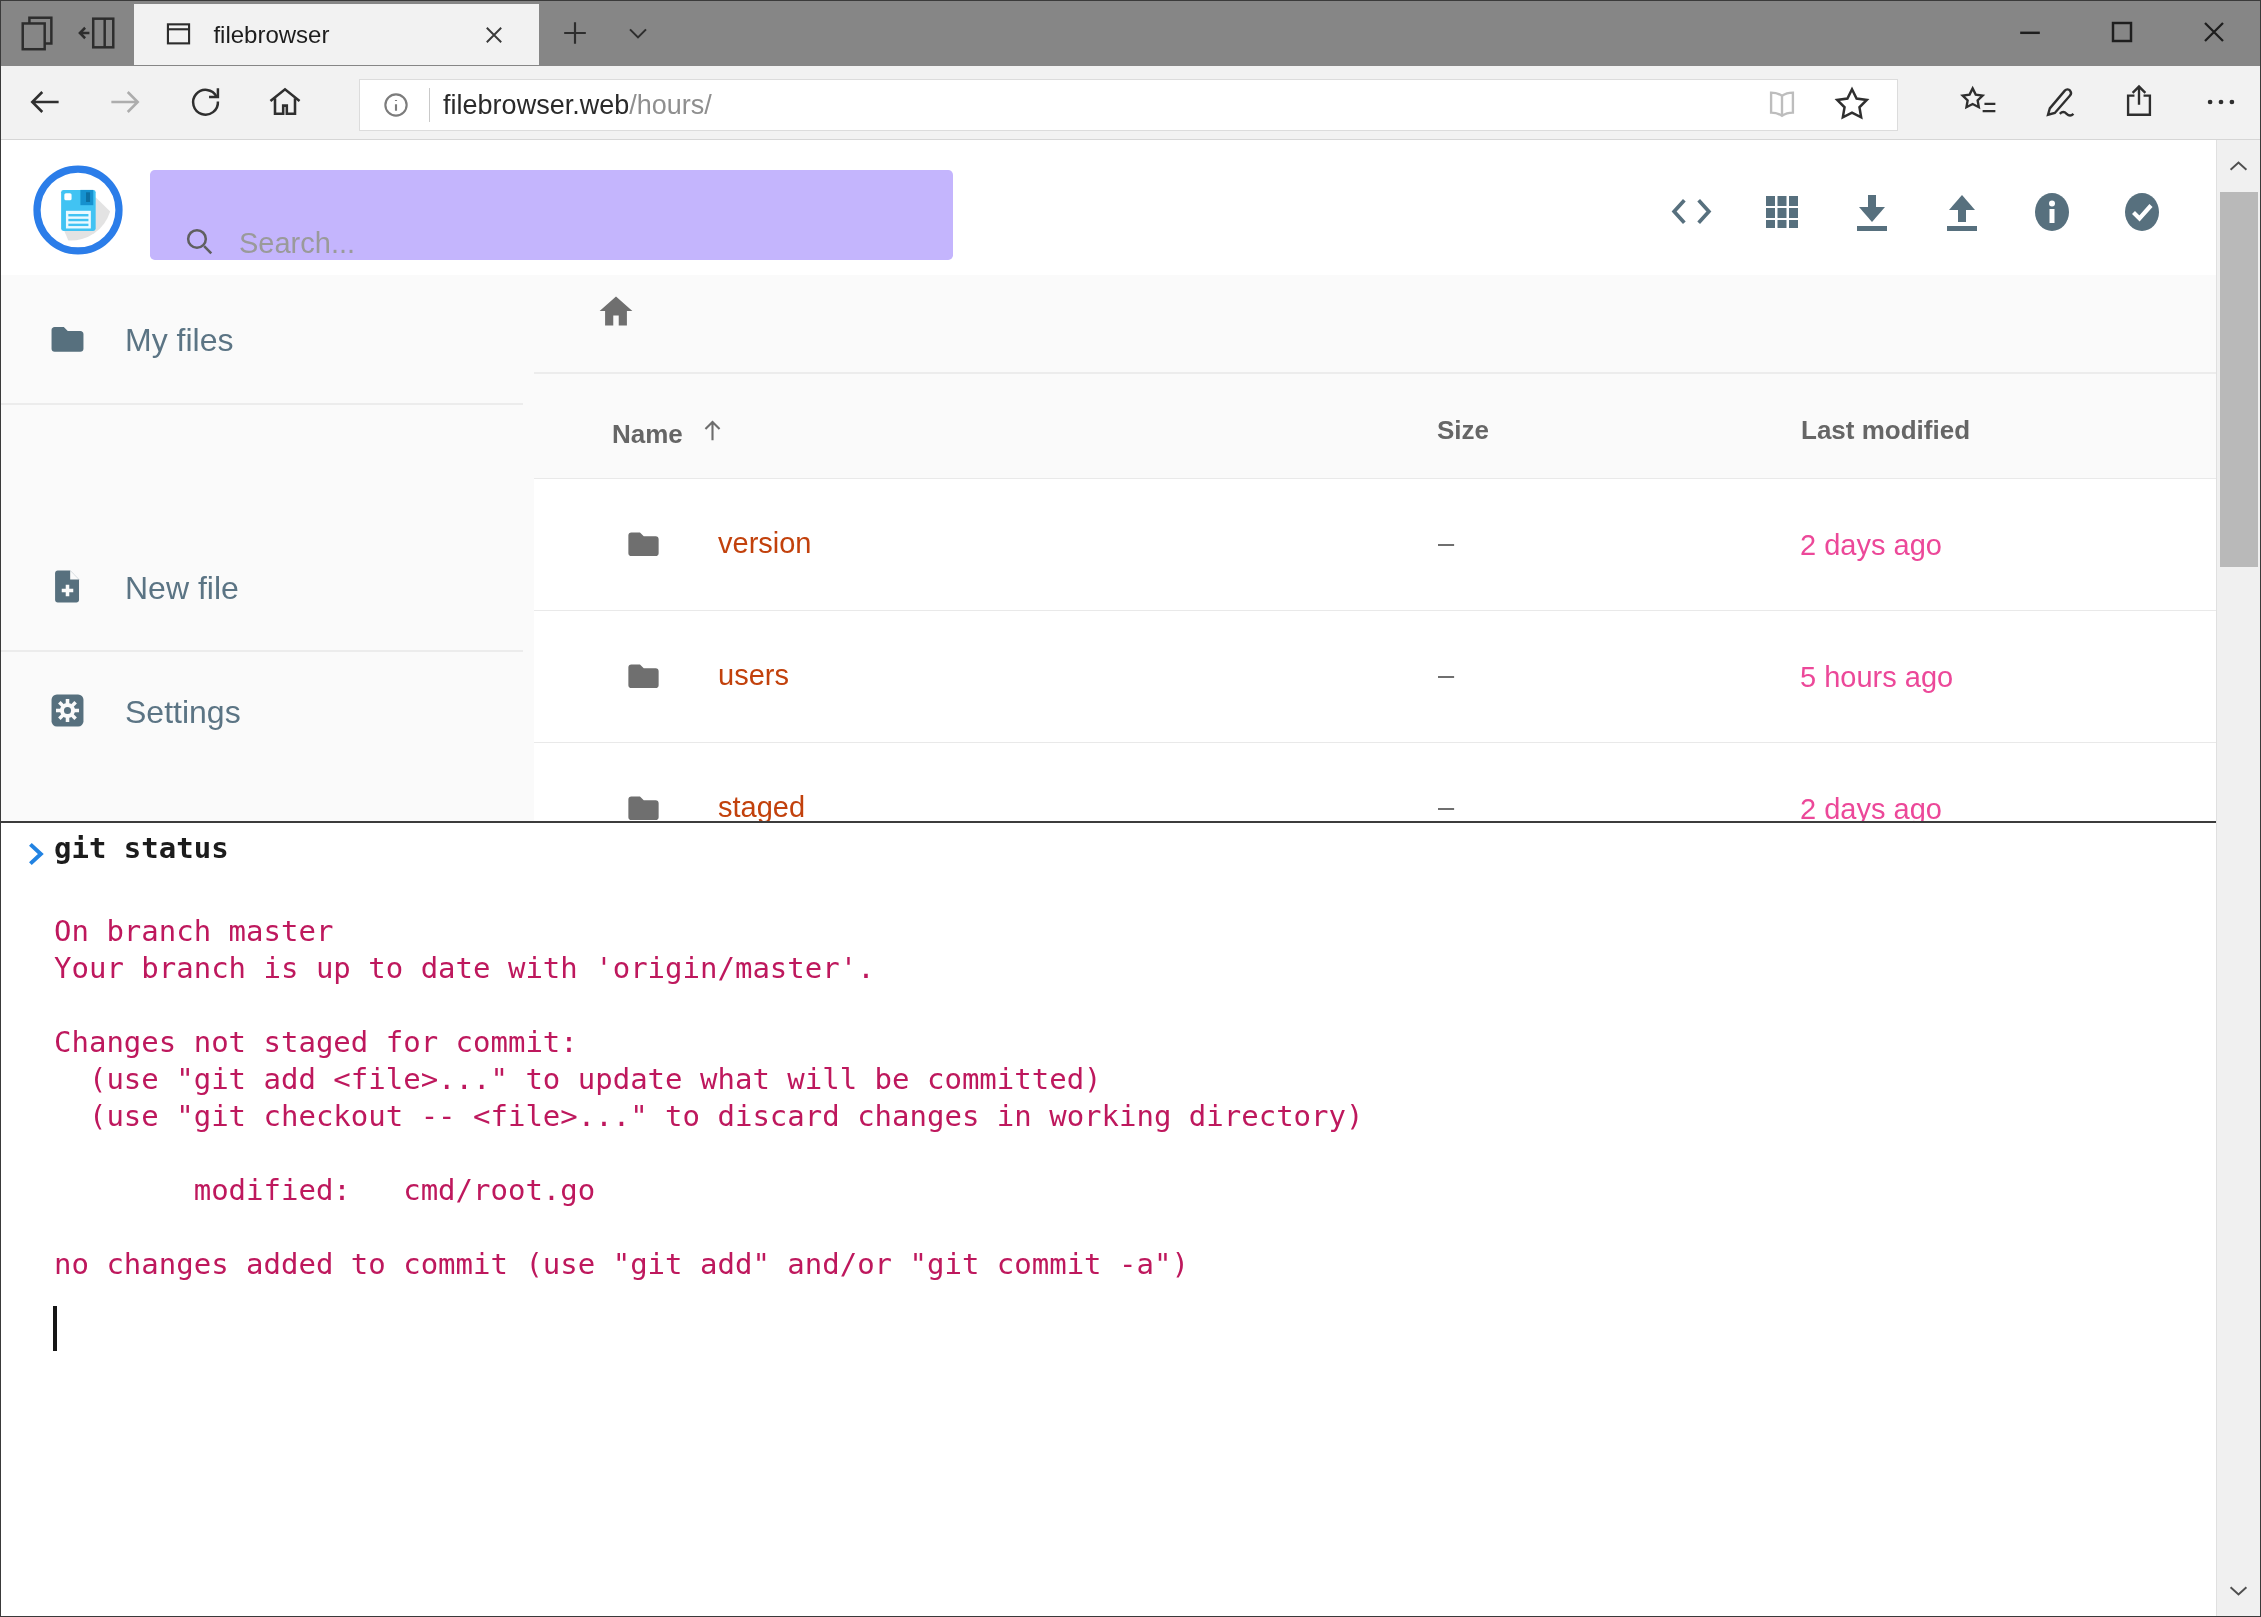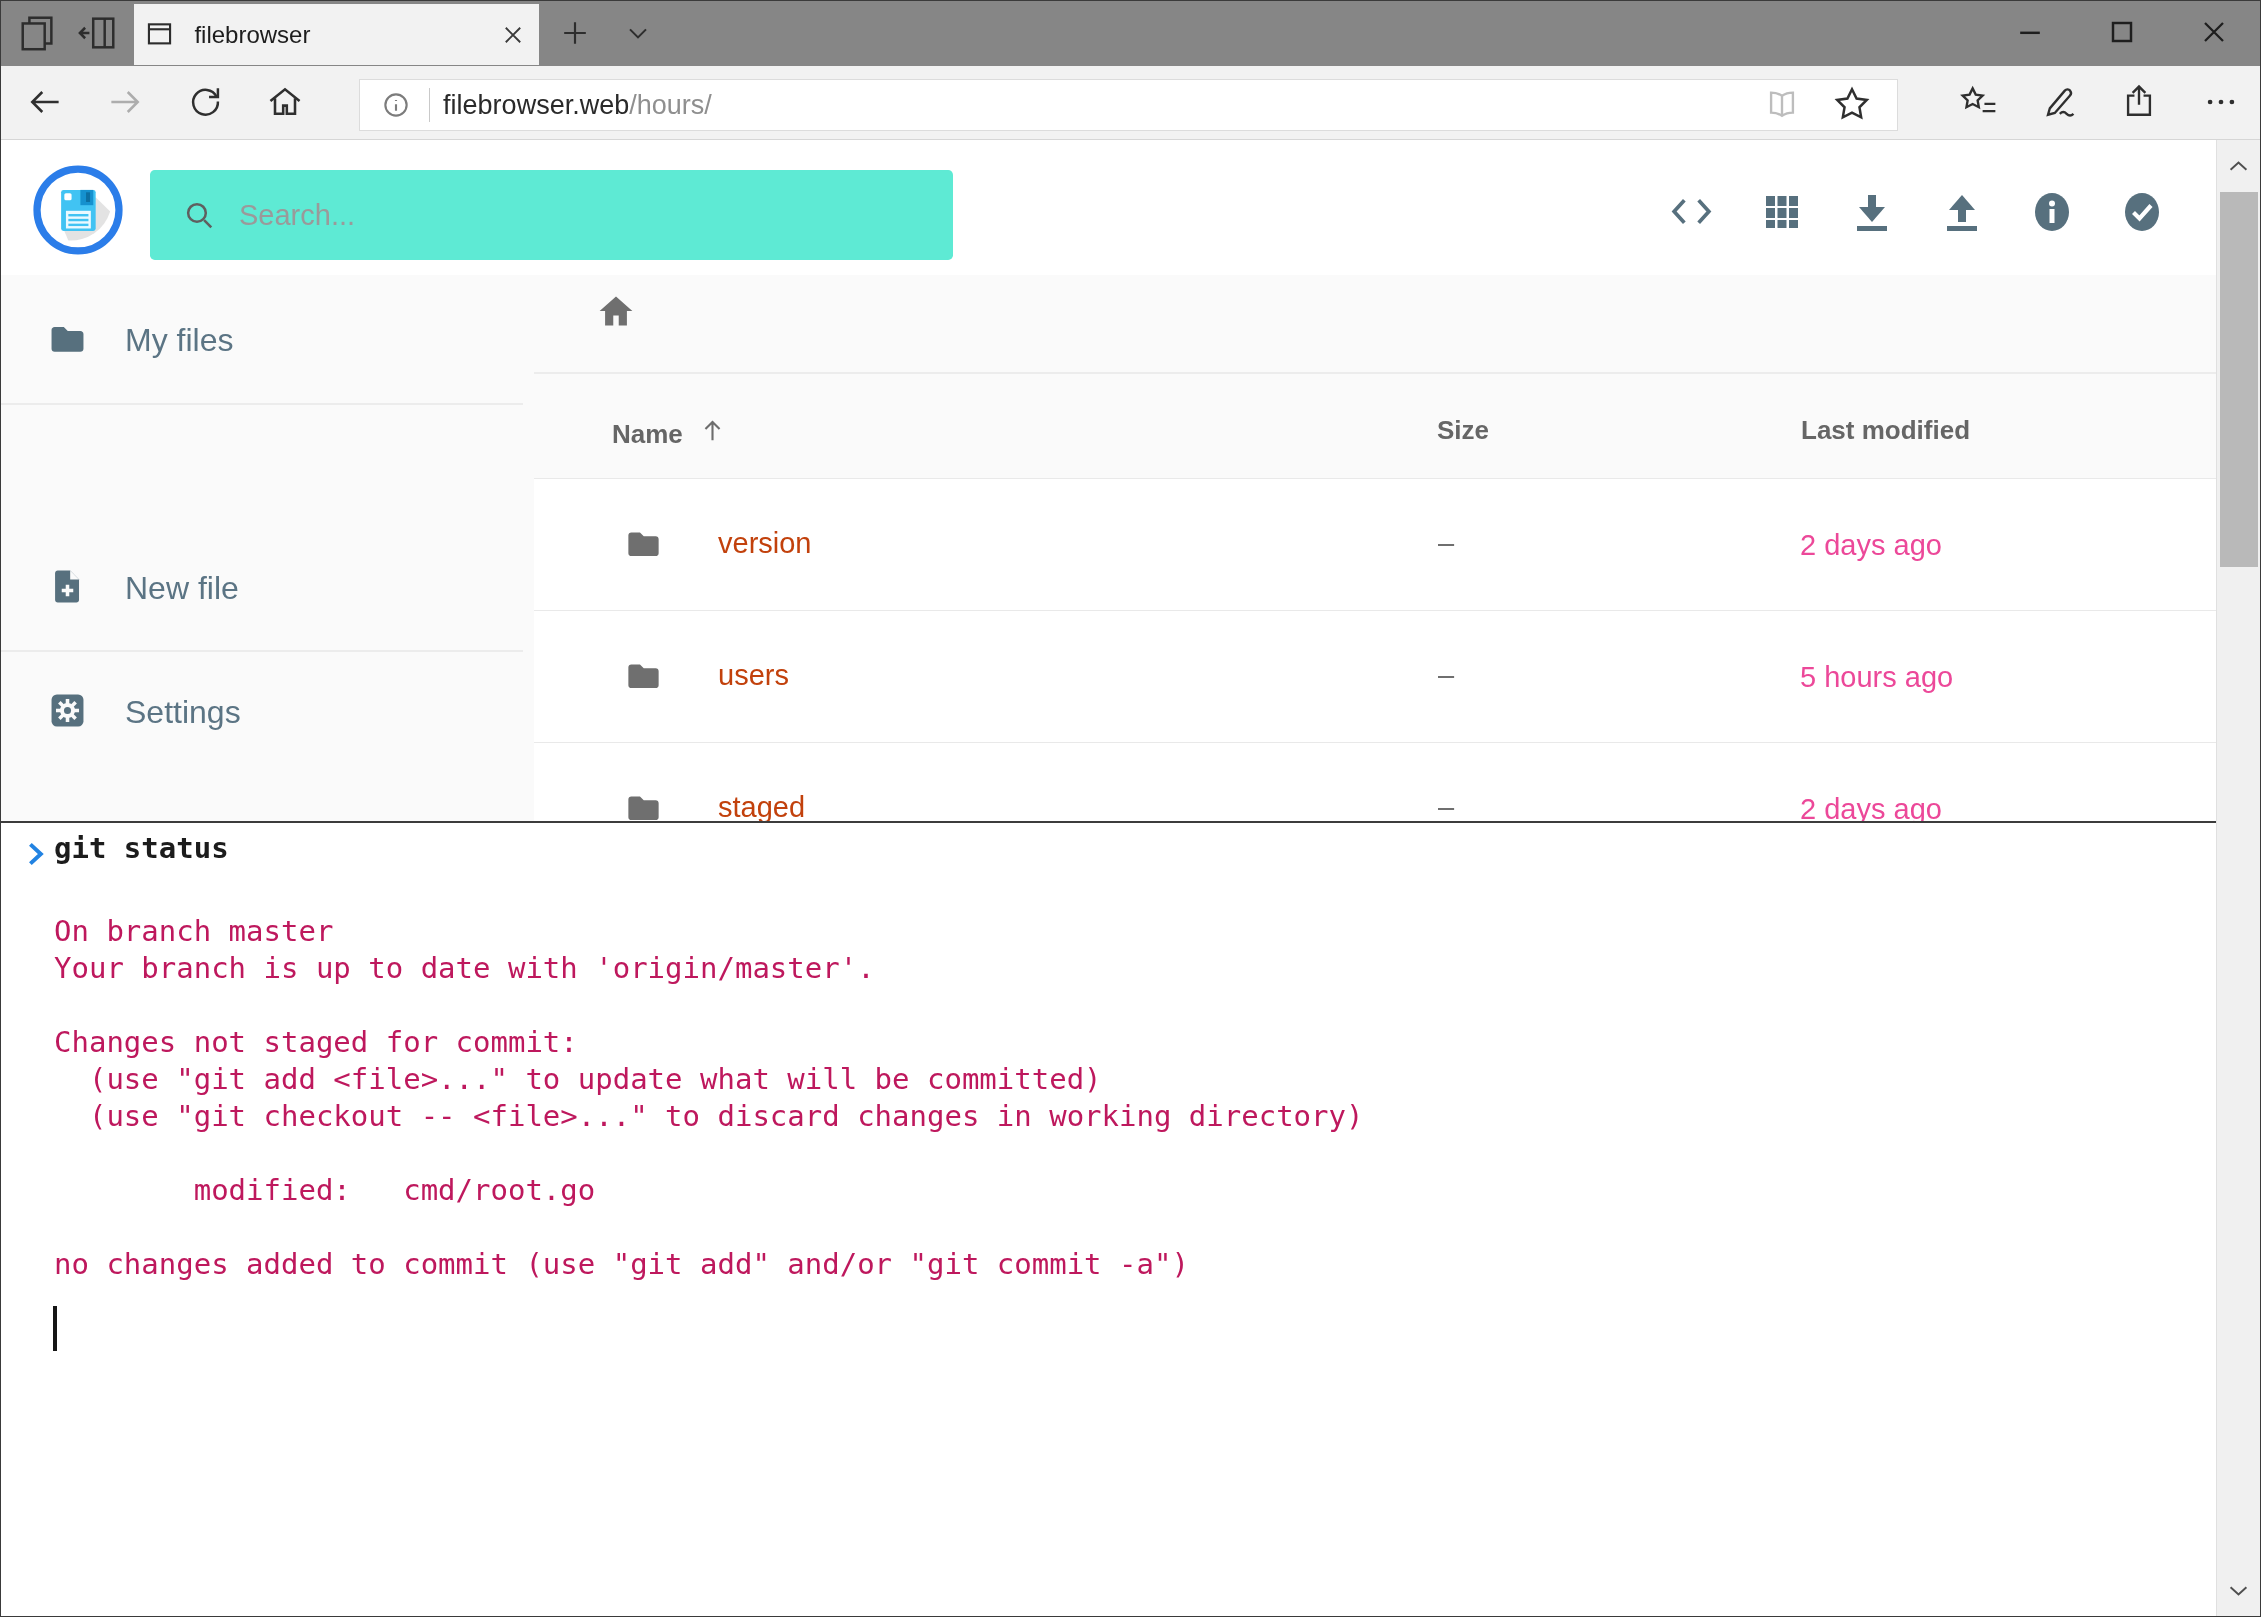--- a/index.html
+++ b/index.html
@@ -3,40 +3,40 @@
 <meta charset="utf-8">
 <style>
   * { margin:0; padding:0; box-sizing:border-box; }
   html,body { width:2261px; height:1617px; background:#fff; }
   body { font-family:"Liberation Sans", sans-serif; }
   .window { position:relative; width:2261px; height:1617px; border:1.6px solid #3a3a3a; background:#fff; overflow:hidden; }
 
   
   .titlebar { position:absolute; left:0; top:0; right:0; height:65px; background:#868686; }
   .tb-btn { position:absolute; top:9.7px; width:47px; height:47px; display:flex; align-items:center; justify-content:center; }
-  .tab { position:absolute; left:133px; top:3.2px; width:405px; height:61px; background:#f2f2f2; display:flex; align-items:center; padding:0 10px; }
+  .tab { position:absolute; left:133px; top:3.2px; width:405px; height:61px; background:#f2f2f2; display:flex; align-items:center; padding:0 29px; }
   .tab-title { font-size:24px; color:#1d1d1d; margin-left:19.4px; }
   .tab-close { margin-left:auto; display:flex; align-items:center; justify-content:center; width:32px; height:32px; }
   .bar-btn { position:absolute; top:14.5px; width:37px; height:37px; display:flex; align-items:center; justify-content:center; }
   .win-btn { position:absolute; top:0; width:74px; height:65px; display:flex; align-items:center; justify-content:center; }
 
   
   .toolbar { position:absolute; left:0; top:65px; right:0; height:74px; background:#f2f2f2; border-bottom:0.8px solid #d6d6d6; }
   .nav-btn { position:absolute; top:81px; width:42px; height:42px; display:flex; align-items:center; justify-content:center; }
   .addressbar { position:absolute; left:358px; top:78px; width:1539px; height:52px; background:#fff; border:0.8px solid #dcdcdc; display:flex; align-items:center; }
   .ab-info { margin-left:18px; display:flex; }
   .ab-sep { width:1.6px; height:34px; background:#c9c9c9; margin:0 13px 0 14.5px; }
   .ab-text { font-size:27px; color:#2a2a2a; white-space:nowrap; }
   .ab-path { color:#8f8f8f; }
   .ab-right { margin-left:auto; display:flex; align-items:center; gap:29px; padding-right:24px; }
 
   
   .appheader { position:absolute; left:0; top:140px; width:2215px; height:135px; background:#fff; border-bottom:0.8px solid #ececec; }
   .logo { position:absolute; left:31.5px; top:24px; width:90px; height:90px; }
-  .searchbox { position:absolute; left:149px; top:29px; width:803px; height:90px; background:#5eead4; border-radius:4.8px; display:flex; align-items:center; }
+  .searchbox { position:absolute; left:149px; top:29px; width:803px; height:90px; background:#c4b5fd; border-radius:4.8px; display:flex; align-items:flex-end; }
   .searchbox svg { margin-left:31px; }
   .searchbox input { border:none; outline:none; background:transparent; font-size:29px; color:#444; margin-left:21px; width:646px; font-family:"Liberation Sans", sans-serif; }
   .searchbox input::placeholder { color:#9a9a9a; }
   .hd-actions { position:absolute; right:52px; top:48px; display:flex; gap:45px; }
   .hd-btn { width:45px; height:45px; display:flex; align-items:center; justify-content:center; }
 
   
   .content { position:absolute; left:0; top:274px; width:2215px; bottom:0; background:#fafafa; }
   .sidebar { position:absolute; left:0; top:0; width:533px; bottom:0; }
   .sb-item { position:absolute; left:47px; height:68px; display:flex; align-items:center; gap:38px; cursor:pointer; }

